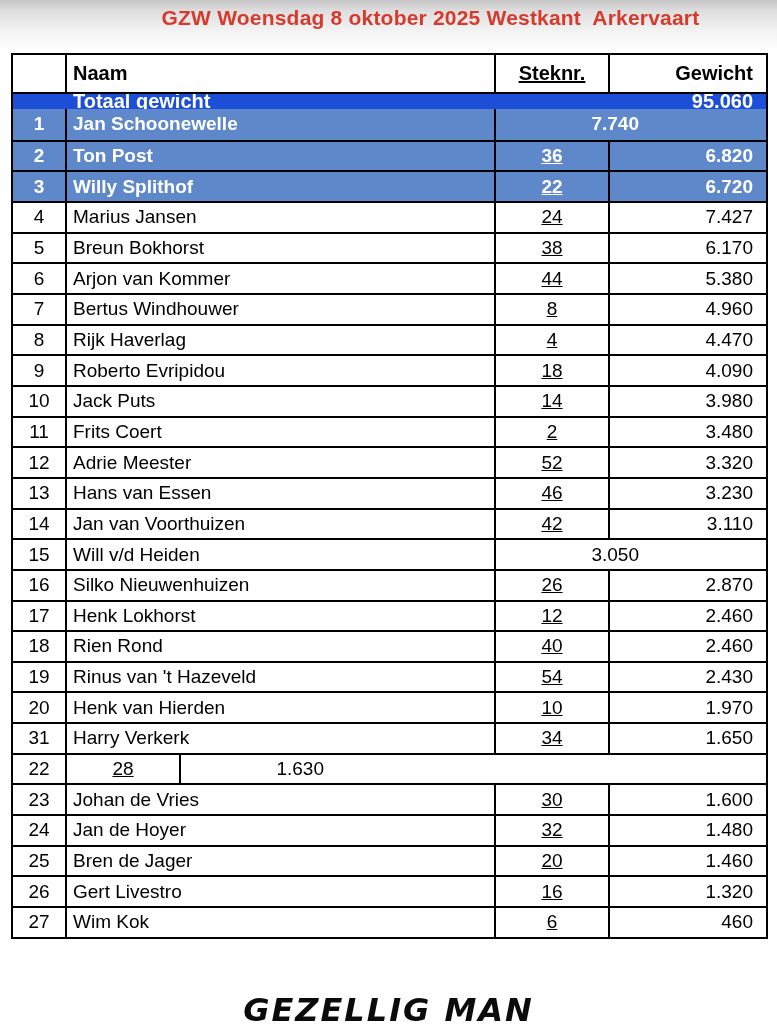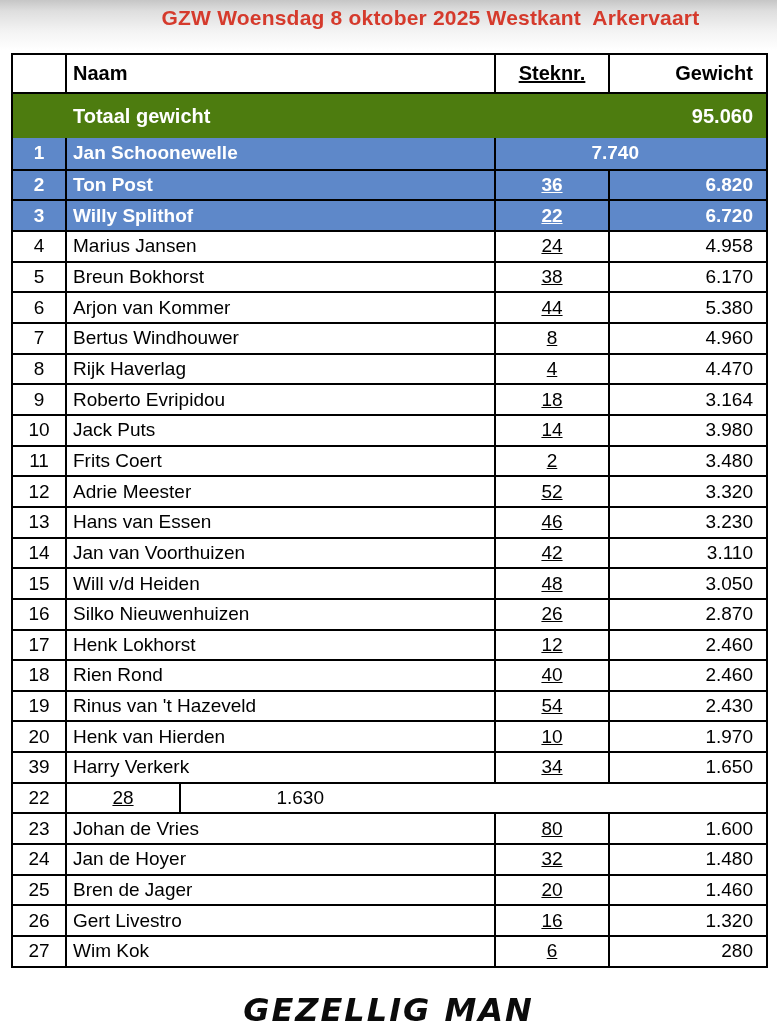--- a/index.html
+++ b/index.html
@@ -60,22 +60,22 @@
   }
   .c-rank    { width: 52px;  justify-content: center; }
   .c-naam    { width: 429px; border-left: 2px solid #000; padding-left: 6px; }
   .c-steknr  { width: 114px; border-left: 2px solid #000; justify-content: center; text-decoration: underline; }
   .c-gewicht { width: 158px; border-left: 2px solid #000; justify-content: flex-end; padding-right: 13px; }
 
   .header-row { height: 37px; }
   .header-row .cell { font-weight: bold; font-size: 20px; }
 
   .total-row {
-    height: 46px;
-    background: #4d7c0f;
+    height: 17px;
+    background: #1d4ed8;
     color: #ffffff;
   }
   .total-row .cell {
     color: #ffffff;
     font-weight: bold;
     font-size: 20px;
   }
   .total-row .c-naam,
   .total-row .c-steknr,
   .total-row .c-gewicht { border-left-color: transparent; }
@@ -138,21 +138,21 @@
       <div class="row data-row highlight">
         <div class="cell c-rank">3</div>
         <div class="cell c-naam">Willy Splithof</div>
         <div class="cell c-steknr">22</div>
         <div class="cell c-gewicht">6.720</div>
       </div>
       <div class="row data-row">
         <div class="cell c-rank">4</div>
         <div class="cell c-naam">Marius Jansen</div>
         <div class="cell c-steknr">24</div>
-        <div class="cell c-gewicht">4.958</div>
+        <div class="cell c-gewicht">7.427</div>
       </div>
       <div class="row data-row">
         <div class="cell c-rank">5</div>
         <div class="cell c-naam">Breun Bokhorst</div>
         <div class="cell c-steknr">38</div>
         <div class="cell c-gewicht">6.170</div>
       </div>
       <div class="row data-row">
         <div class="cell c-rank">6</div>
         <div class="cell c-naam">Arjon van Kommer</div>
@@ -168,21 +168,21 @@
       <div class="row data-row">
         <div class="cell c-rank">8</div>
         <div class="cell c-naam">Rijk Haverlag</div>
         <div class="cell c-steknr">4</div>
         <div class="cell c-gewicht">4.470</div>
       </div>
       <div class="row data-row">
         <div class="cell c-rank">9</div>
         <div class="cell c-naam">Roberto Evripidou</div>
         <div class="cell c-steknr">18</div>
-        <div class="cell c-gewicht">3.164</div>
+        <div class="cell c-gewicht">4.090</div>
       </div>
       <div class="row data-row">
         <div class="cell c-rank">10</div>
         <div class="cell c-naam">Jack Puts</div>
         <div class="cell c-steknr">14</div>
         <div class="cell c-gewicht">3.980</div>
       </div>
       <div class="row data-row">
         <div class="cell c-rank">11</div>
         <div class="cell c-naam">Frits Coert</div>
@@ -203,21 +203,20 @@
       </div>
       <div class="row data-row">
         <div class="cell c-rank">14</div>
         <div class="cell c-naam">Jan van Voorthuizen</div>
         <div class="cell c-steknr">42</div>
         <div class="cell c-gewicht">3.110</div>
       </div>
       <div class="row data-row">
         <div class="cell c-rank">15</div>
         <div class="cell c-naam">Will v/d Heiden</div>
-        <div class="cell c-steknr">48</div>
         <div class="cell c-gewicht">3.050</div>
       </div>
       <div class="row data-row">
         <div class="cell c-rank">16</div>
         <div class="cell c-naam">Silko Nieuwenhuizen</div>
         <div class="cell c-steknr">26</div>
         <div class="cell c-gewicht">2.870</div>
       </div>
       <div class="row data-row">
         <div class="cell c-rank">17</div>
@@ -237,34 +236,34 @@
         <div class="cell c-steknr">54</div>
         <div class="cell c-gewicht">2.430</div>
       </div>
       <div class="row data-row">
         <div class="cell c-rank">20</div>
         <div class="cell c-naam">Henk van Hierden</div>
         <div class="cell c-steknr">10</div>
         <div class="cell c-gewicht">1.970</div>
       </div>
       <div class="row data-row">
-        <div class="cell c-rank">39</div>
+        <div class="cell c-rank">31</div>
         <div class="cell c-naam">Harry Verkerk</div>
         <div class="cell c-steknr">34</div>
         <div class="cell c-gewicht">1.650</div>
       </div>
       <div class="row data-row">
         <div class="cell c-rank">22</div>
         <div class="cell c-steknr">28</div>
         <div class="cell c-gewicht">1.630</div>
       </div>
       <div class="row data-row">
         <div class="cell c-rank">23</div>
         <div class="cell c-naam">Johan de Vries</div>
-        <div class="cell c-steknr">80</div>
+        <div class="cell c-steknr">30</div>
         <div class="cell c-gewicht">1.600</div>
       </div>
       <div class="row data-row">
         <div class="cell c-rank">24</div>
         <div class="cell c-naam">Jan de Hoyer</div>
         <div class="cell c-steknr">32</div>
         <div class="cell c-gewicht">1.480</div>
       </div>
       <div class="row data-row">
         <div class="cell c-rank">25</div>
@@ -275,18 +274,18 @@
       <div class="row data-row">
         <div class="cell c-rank">26</div>
         <div class="cell c-naam">Gert Livestro</div>
         <div class="cell c-steknr">16</div>
         <div class="cell c-gewicht">1.320</div>
       </div>
       <div class="row data-row">
         <div class="cell c-rank">27</div>
         <div class="cell c-naam">Wim Kok</div>
         <div class="cell c-steknr">6</div>
-        <div class="cell c-gewicht">280</div>
+        <div class="cell c-gewicht">460</div>
       </div>
     </div>
 </div>
 
 <div class="footer-text">GEZELLIG MAN</div>
 
 </body></html>

